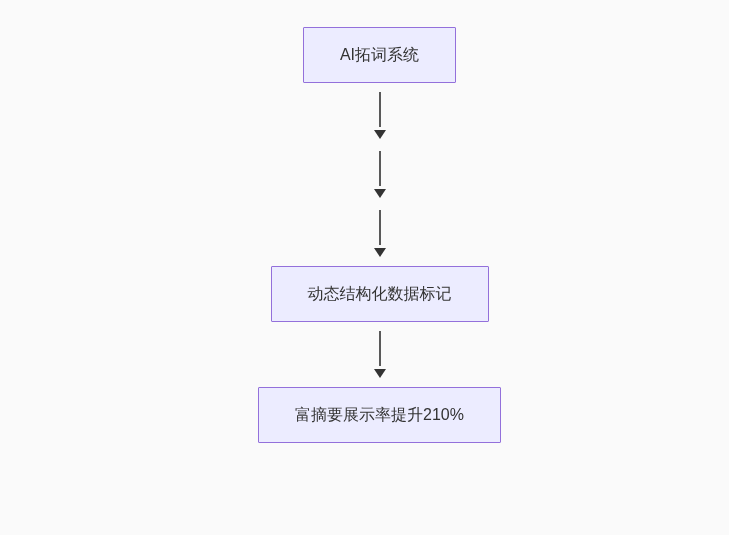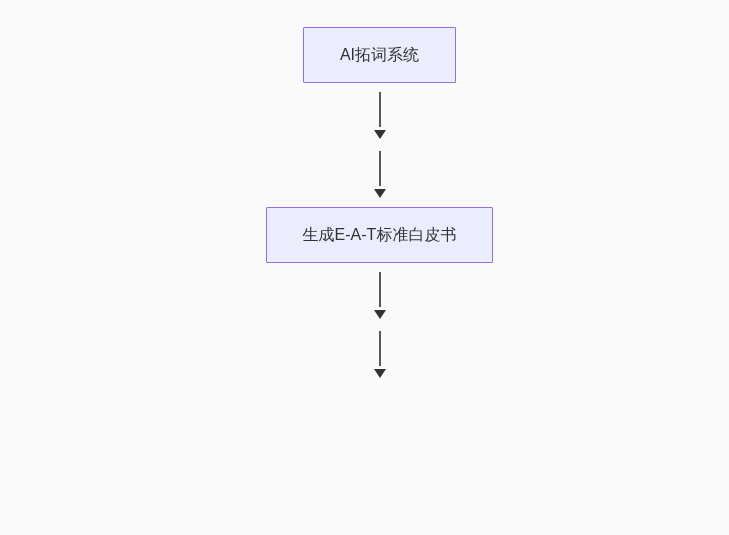--- a/index.html
+++ b/index.html
@@ -78,30 +78,33 @@
       <div class="line"></div>
       <div class="head"></div>
     </div>
 
 
     <div class="connector">
       <div class="line"></div>
       <div class="head"></div>
     </div>
 
+
+    <div class="connector">
+      <div class="line"></div>
+      <div class="head"></div>
+    </div>
+
     <div class="flow-node">
-      <span>生成E-A-T标准白皮书</span>
+      <span>动态结构化数据标记</span>
     </div>
 
     <div class="connector">
       <div class="line"></div>
       <div class="head"></div>
     </div>
 
-
-    <div class="connector">
-      <div class="line"></div>
-      <div class="head"></div>
+    <div class="flow-node">
+      <span>富摘要展示率提升210%</span>
     </div>
-
 
   </div>
 </div>
 
 </body></html>

